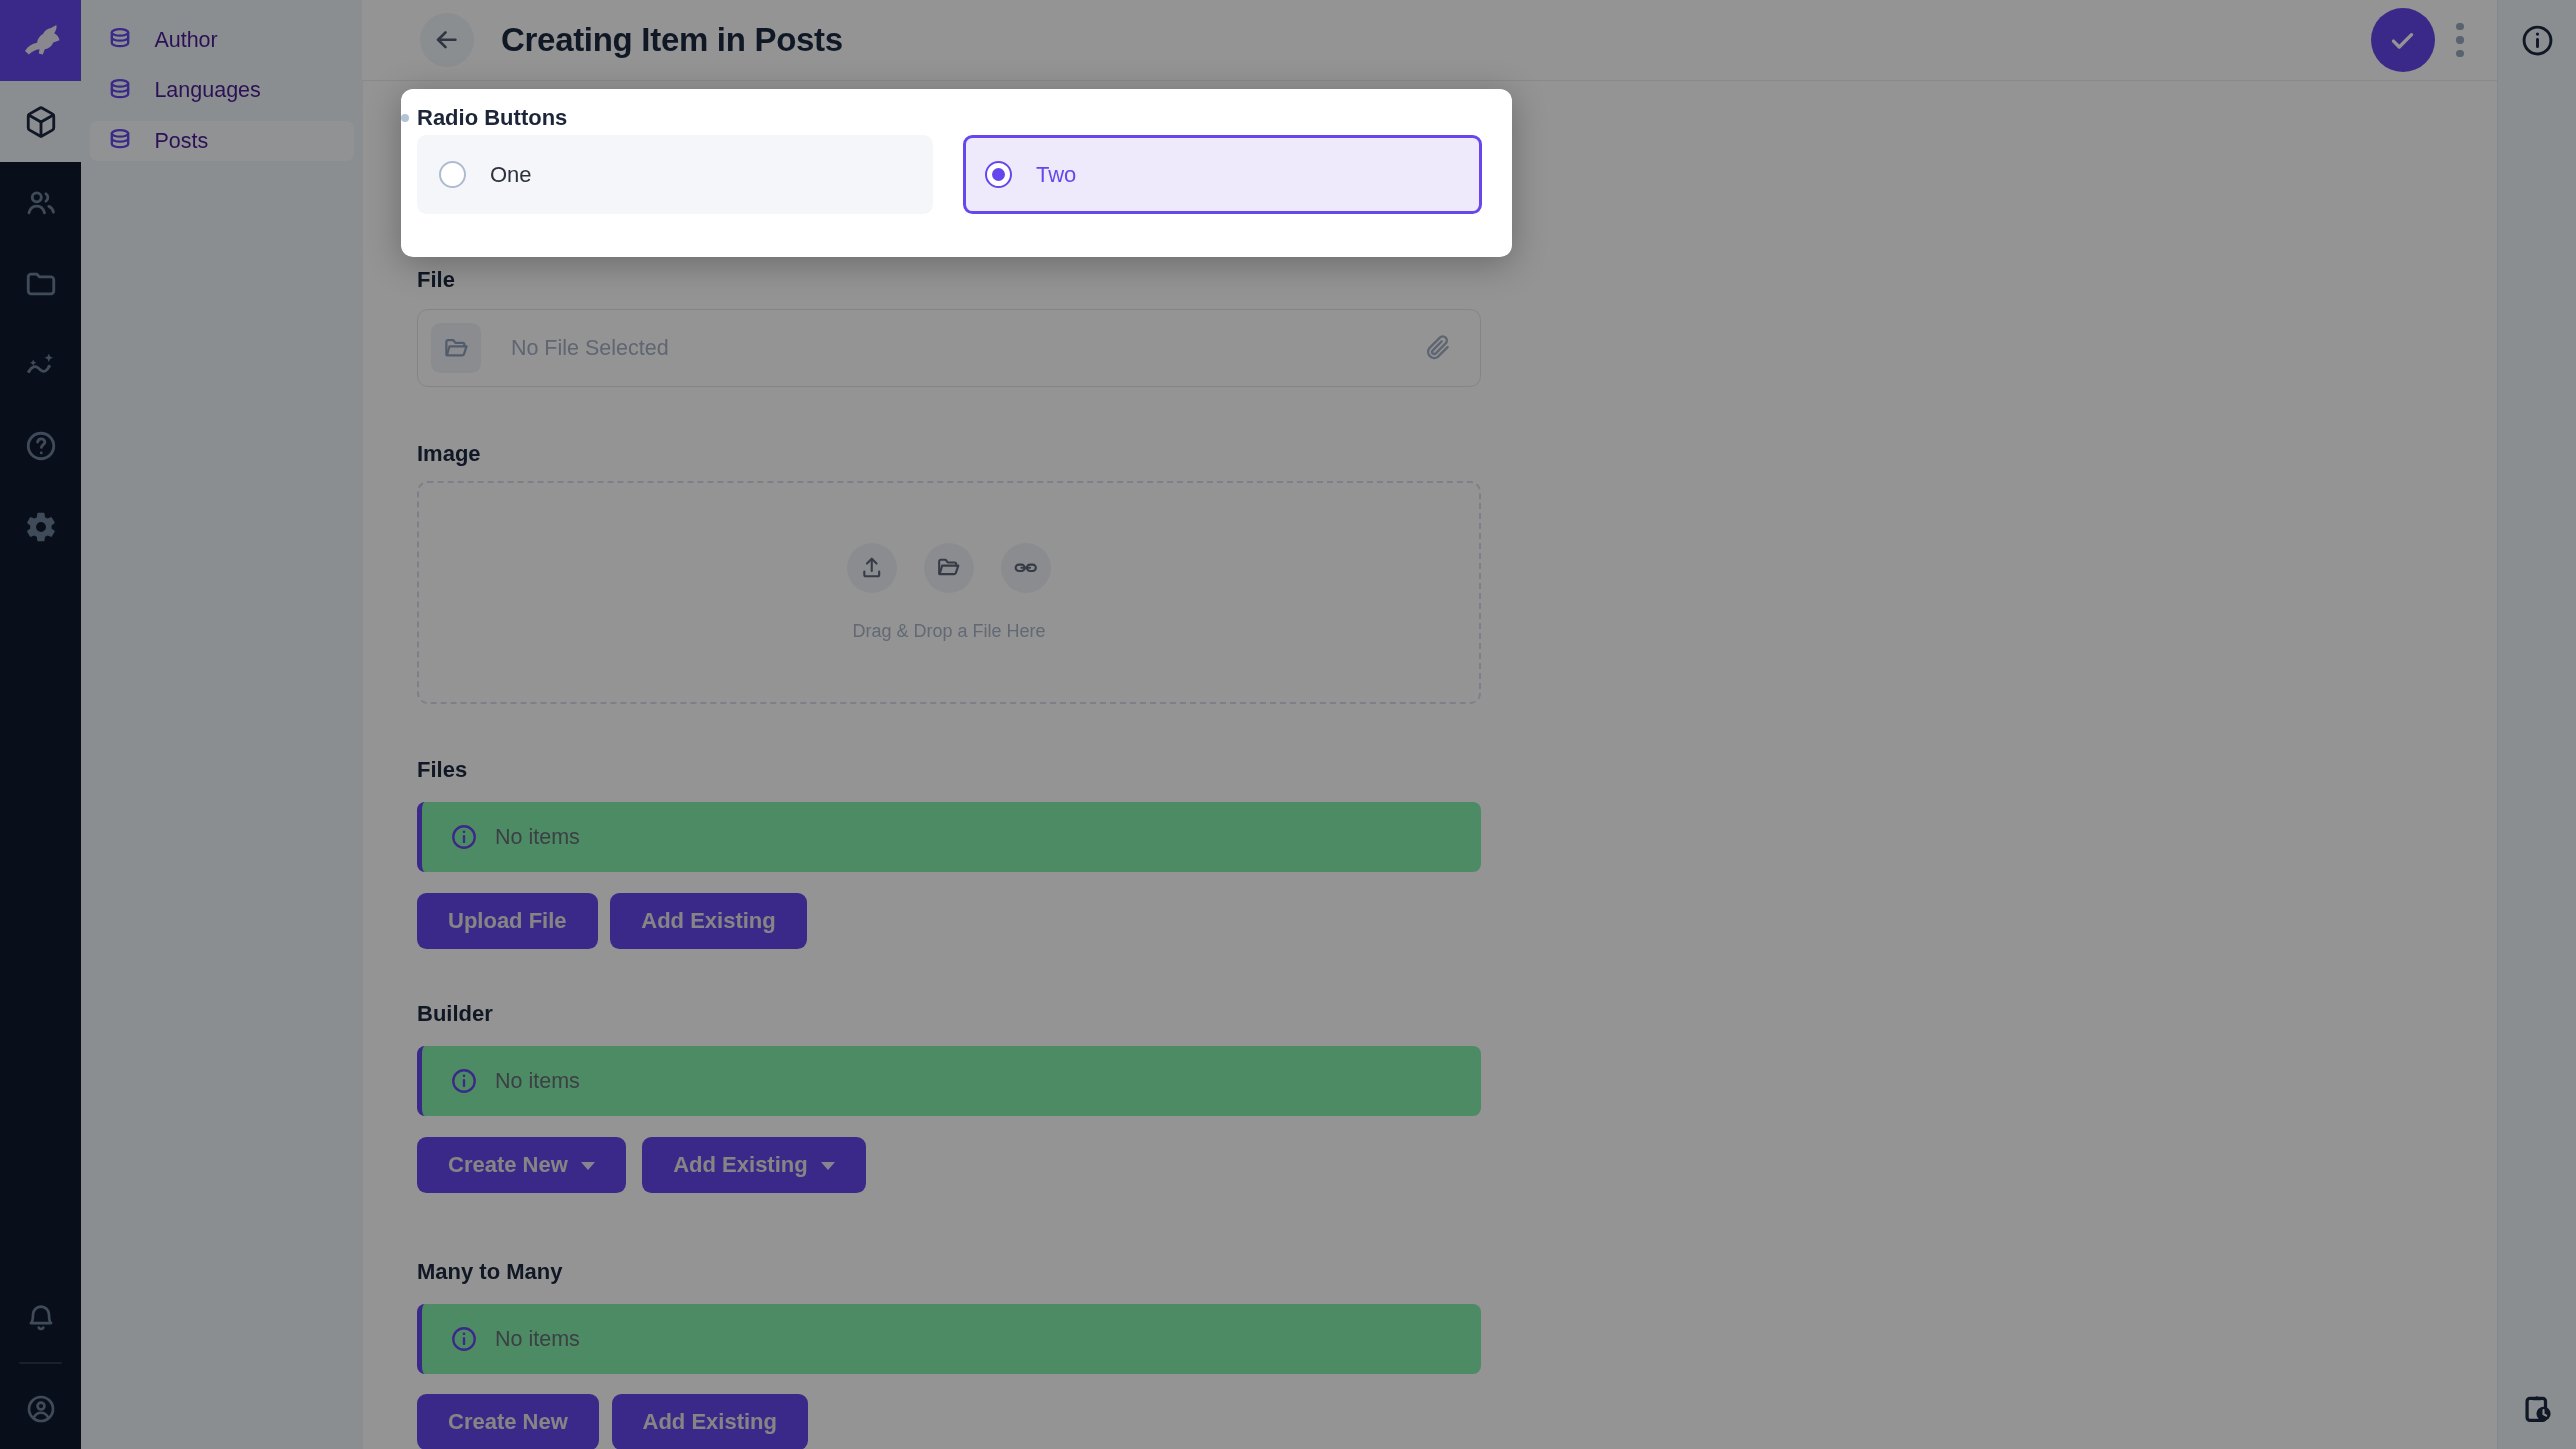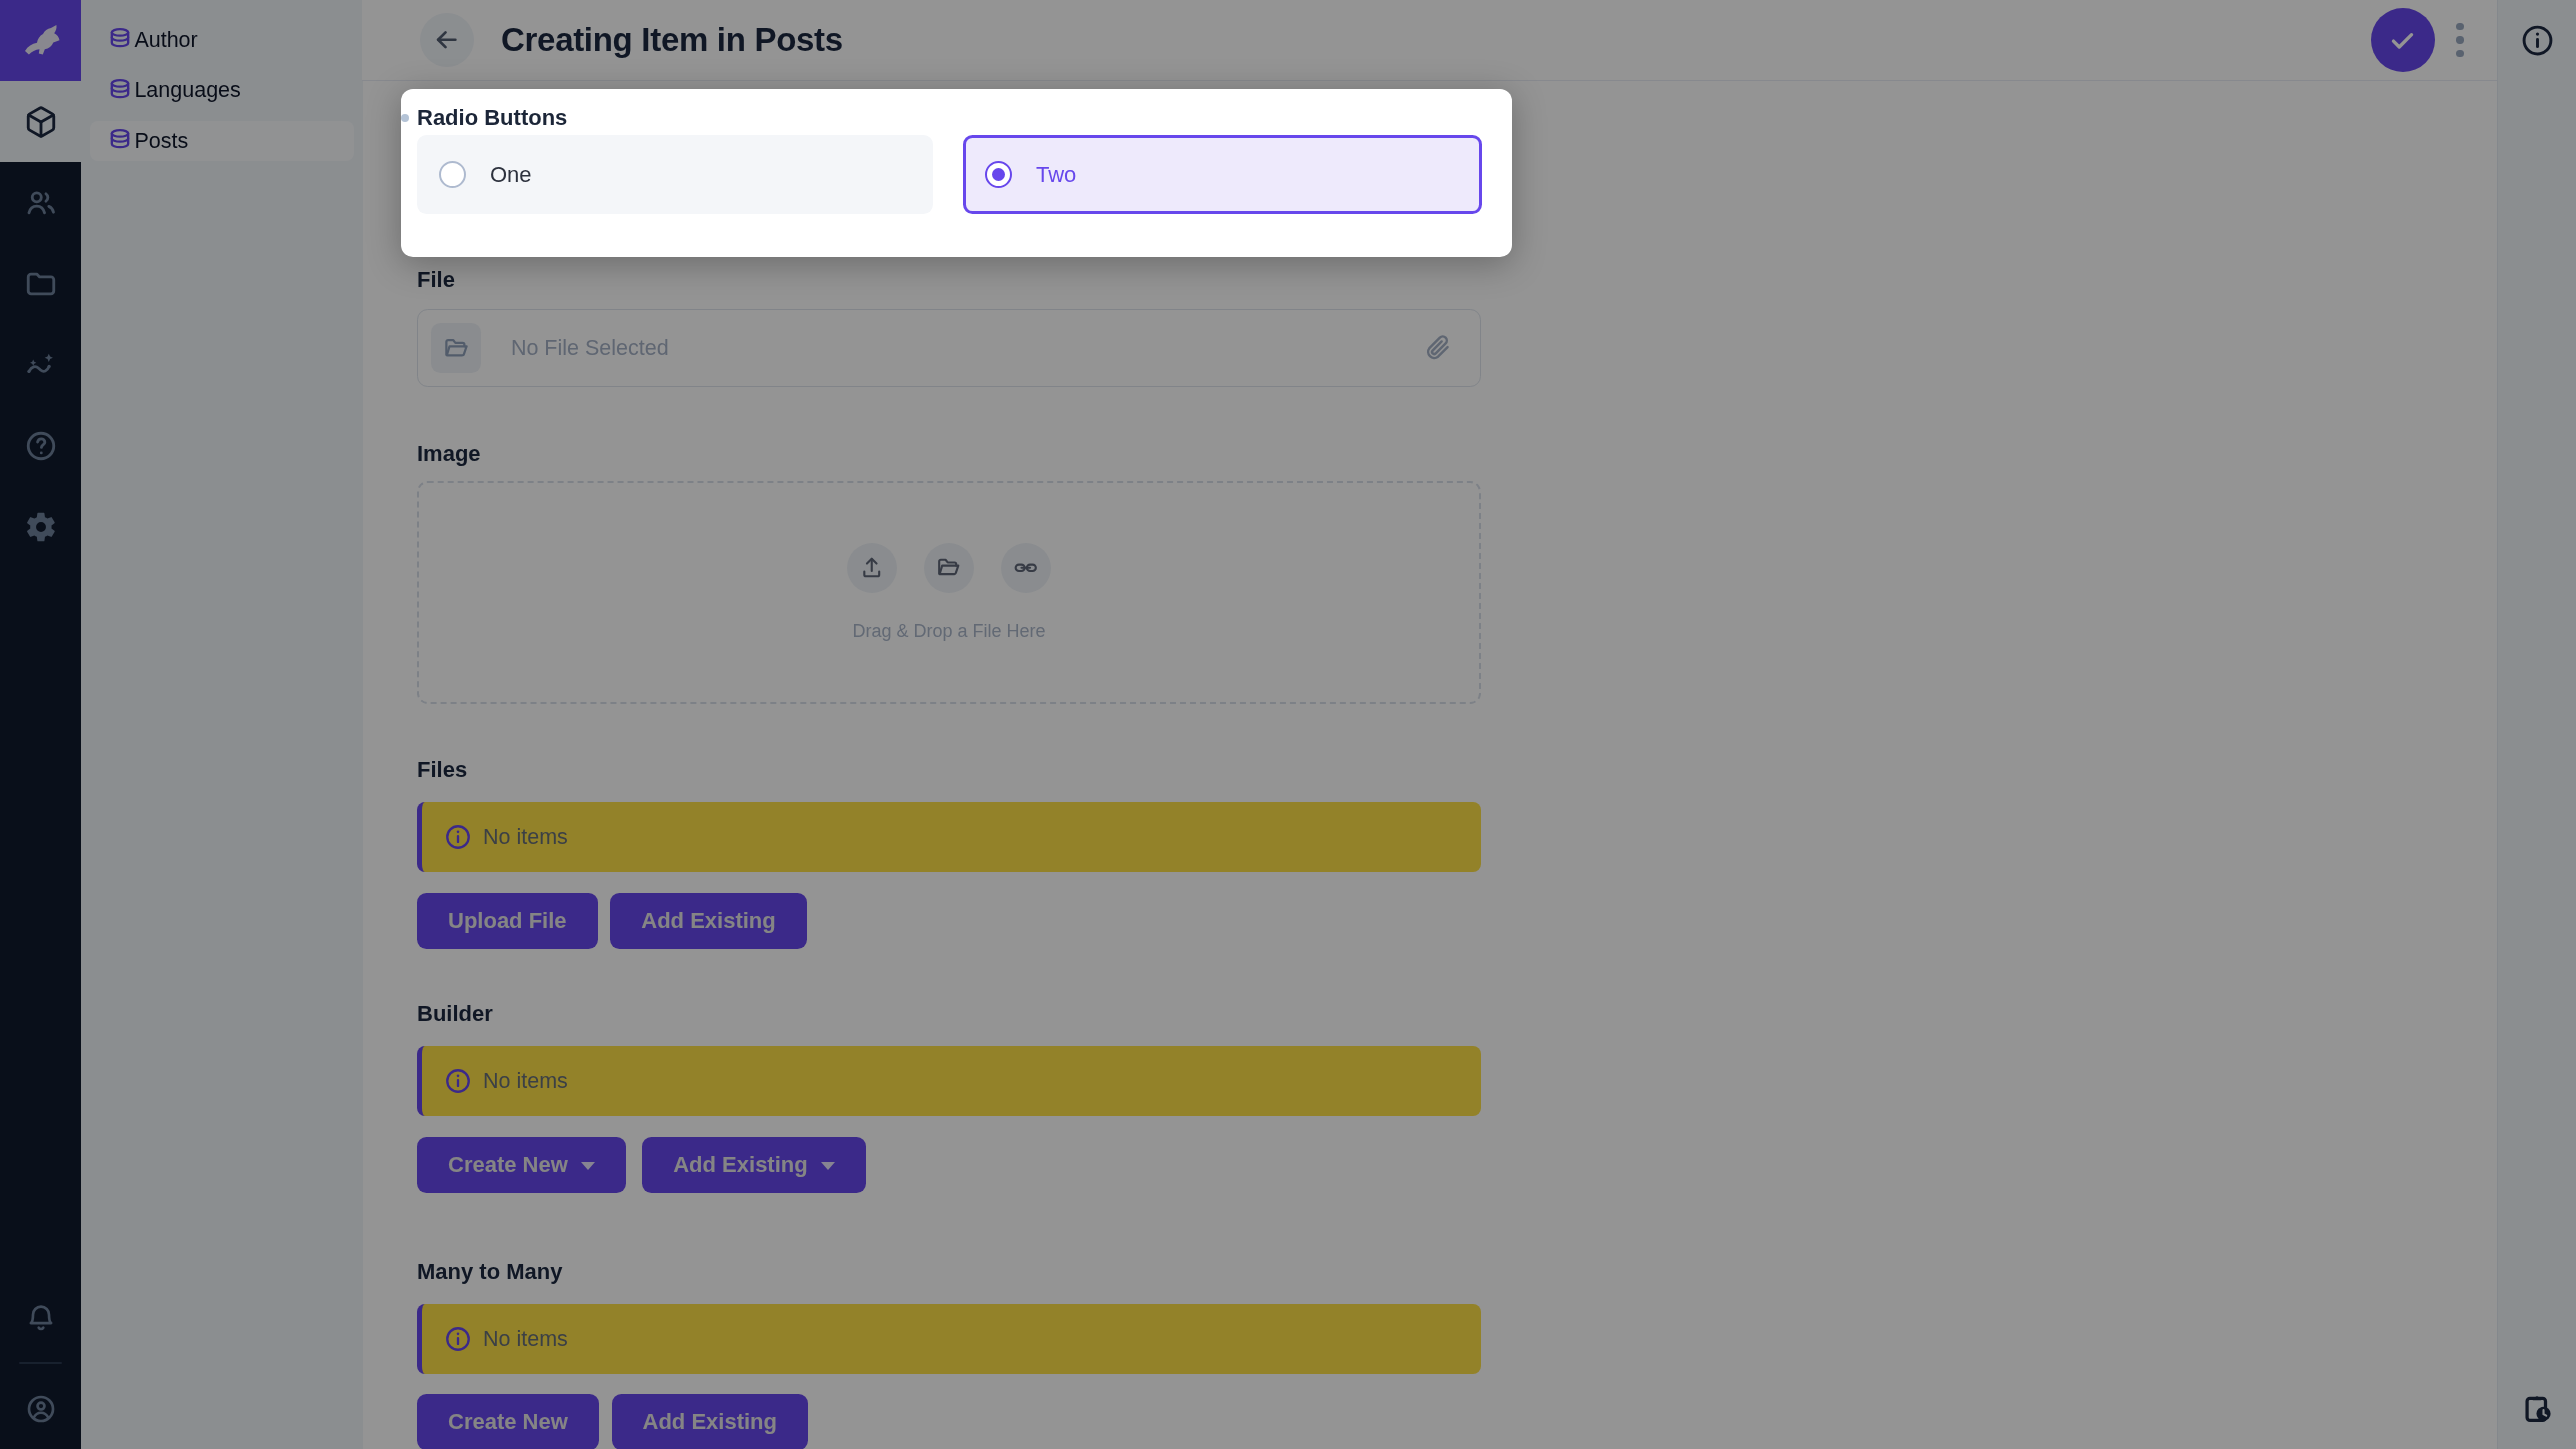--- a/index.html
+++ b/index.html
@@ -12,22 +12,22 @@
   .module-btn{width:81px;height:81px;display:flex;align-items:center;justify-content:center;color:#6E819C;cursor:pointer;}
   .module-btn.active{background:#F0F4F9;color:#1C2940;}
   .module-bottom{position:absolute;bottom:0;left:0;width:81px;display:flex;flex-direction:column;align-items:center;}
   .module-divider{width:43px;height:2px;background:#2A3950;border-radius:1.3px;margin:4px 0;}
 
   
   .nav{position:absolute;left:81px;top:0;width:282px;height:1449px;background:#F0F4F9;z-index:10;}
   .project-bar{height:81px;display:flex;align-items:center;padding-left:35px;gap:19px;}
   .project-name{font-size:23px;font-weight:700;color:#1C2940;}
   .nav-list{padding:20px 9.4px 0 9.4px;}
-  .nav-item{height:40px;border-radius:8px;display:flex;align-items:center;padding-left:16px;
-            font-size:21.5px;color:#0f172a;margin-bottom:10.7px;cursor:pointer;}
+  .nav-item{height:40px;border-radius:8px;display:flex;align-items:center;padding-left:16px;gap:20px;
+            font-size:21.5px;color:#4c1d95;margin-bottom:10.7px;cursor:pointer;}
   .nav-item.active{background:#FAFCFE;}
   .nav-item .dbicon{color:#6747EC;display:flex;}
 
   
   .header{position:absolute;left:362px;top:0;width:2135px;height:81px;background:#fff;
           border-bottom:1.3px solid #E8EDF4;display:flex;align-items:center;z-index:10;box-sizing:border-box;}
   .back-btn{width:54px;height:54px;border-radius:50%;background:#F0F4F9;margin-left:58px;
             display:flex;align-items:center;justify-content:center;color:#525D70;cursor:pointer;flex:none;}
   .page-title{margin-left:27px;font-size:33px;font-weight:700;color:#1C2940;letter-spacing:-0.3px;white-space:nowrap;}
   .header-right{display:flex;align-items:center;gap:17.4px;margin-left:auto;margin-right:29.5px;}
@@ -55,22 +55,22 @@
   .clip-btn{margin-left:auto;color:#A4B0C5;display:flex;cursor:pointer;}
 
   .dropzone{position:absolute;left:0;top:400px;width:1064px;height:223px;border:2px dashed #D7DEE8;
             border-radius:10.7px;box-sizing:border-box;display:flex;flex-direction:column;align-items:center;
             justify-content:center;}
   .dz-actions{display:flex;gap:27px;}
   .dz-circle{width:50px;height:50px;border-radius:50%;background:#EEF2F7;display:flex;align-items:center;
              justify-content:center;color:#5F6778;cursor:pointer;}
   .dz-text{margin-top:28px;font-size:18px;color:#A9B5C9;}
 
-  .notice{position:absolute;left:0;width:1064px;height:70px;background:#fde047;border-left:5.4px solid #6747EC;
-          border-radius:8px;box-sizing:border-box;display:flex;align-items:center;padding-left:22px;gap:11px;}
+  .notice{position:absolute;left:0;width:1064px;height:70px;background:#86efac;border-left:5.4px solid #6747EC;
+          border-radius:8px;box-sizing:border-box;display:flex;align-items:center;padding-left:28px;gap:17px;}
   .notice .nicon{color:#6747EC;display:flex;}
   .notice-text{font-size:21.5px;color:#676E78;}
 
   .btn-row{position:absolute;left:0;display:flex;gap:12.7px;}
   .btn{height:56px;border-radius:9.4px;background:#6747EC;color:#e5e5e5;font-size:22px;font-weight:700;
        display:inline-flex;align-items:center;justify-content:center;padding:0 31px;gap:13.4px;cursor:pointer;}
   .chev{width:0;height:0;border-left:7.4px solid transparent;border-right:7.4px solid transparent;
         border-top:8.7px solid rgba(255,255,255,0.85);margin-top:2.7px;}
 
   

